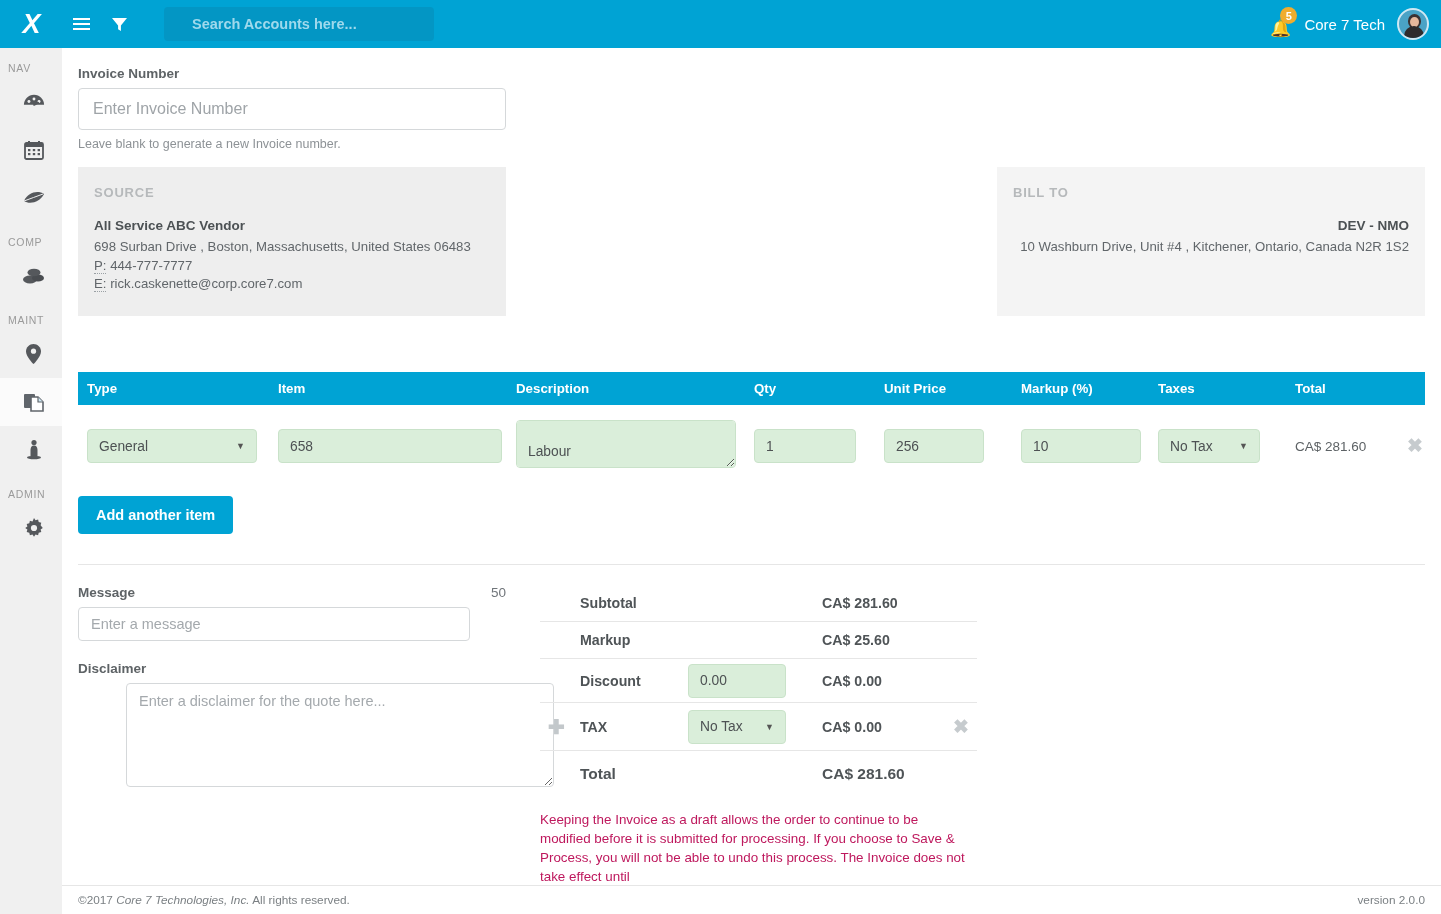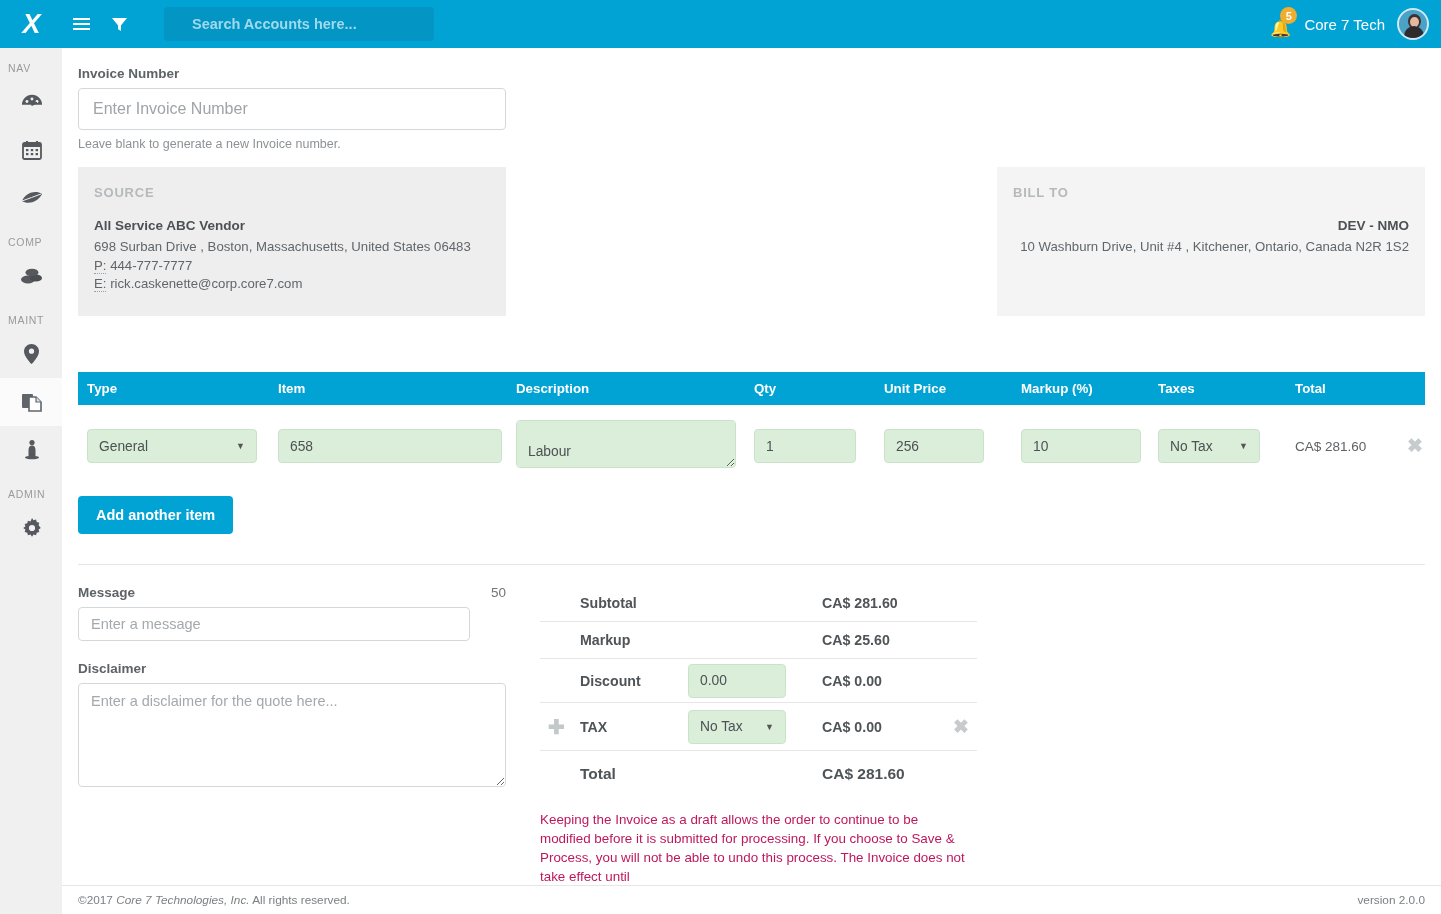--- a/index.html
+++ b/index.html
@@ -61,21 +61,21 @@
   .av-face { position:absolute; width:9px; height:10px; background:#e7b89c;
              border-radius:50%; left:11px; top:7px; }
   .av-body { position:absolute; width:20px; height:12px; background:#2f2b2c;
              border-radius:10px 10px 0 0; left:5px; bottom:0; }
   .av-neck { position:absolute; width:5px; height:5px; background:#e7b89c;
              left:13px; bottom:9px; }
 
   
   .sidebar {
     position: absolute; top: 48px; left: 0; width: 70px; height: 866px;
-    background: #f0f0f0; border-right: 7px solid #14532d;
+    background: #f0f0f0; border-right: 3px solid #14532d;
   }
   .nav-group-label {
     font-size: 10.5px; color: #9a9a9a; letter-spacing: 0.7px;
     padding: 14px 0 4px 8px; font-family: "Liberation Sans", sans-serif;
   }
   .nav-item {
     height: 48px; display: flex; align-items: center; justify-content: center;
     cursor: pointer; color: #55585c;
   }
   .nav-item.active { background: #fbfbfb; }
@@ -157,21 +157,21 @@
   
   .bottom { display: flex; margin-top: 20px; }
   .col-left { width: 458px; }
   .col-mid { width: 460px; }
   .col-right { width: 437px; margin-left: 2px; }
 
   .link { color: #2f9fd0; font-size: 13.5px; text-decoration: none; cursor: pointer; }
   .wta {
     width: 428px; border: 1px solid #d5d8da; border-radius: 4px;
     padding: 9px 12px; font-size: 14.5px; color: #55585c; outline: none;
-    font-family: "Liberation Sans", sans-serif; resize: vertical;
+    font-family: "Liberation Sans", sans-serif; resize: vertical; margin-left: 48px;
   }
   .wta::placeholder { color: #a4a9ad; }
   .w-input {
     width: 392px; height: 34px; border: 1px solid #d5d8da; border-radius: 4px;
     padding: 0 12px; font-size: 14.5px; color: #55585c; outline: none;
     font-family: "Liberation Sans", sans-serif;
   }
   .w-input::placeholder { color: #a4a9ad; }
   .row-between { display: flex; justify-content: space-between; align-items: baseline; }
   .counter { font-size: 13.5px; color: #70757a; }

